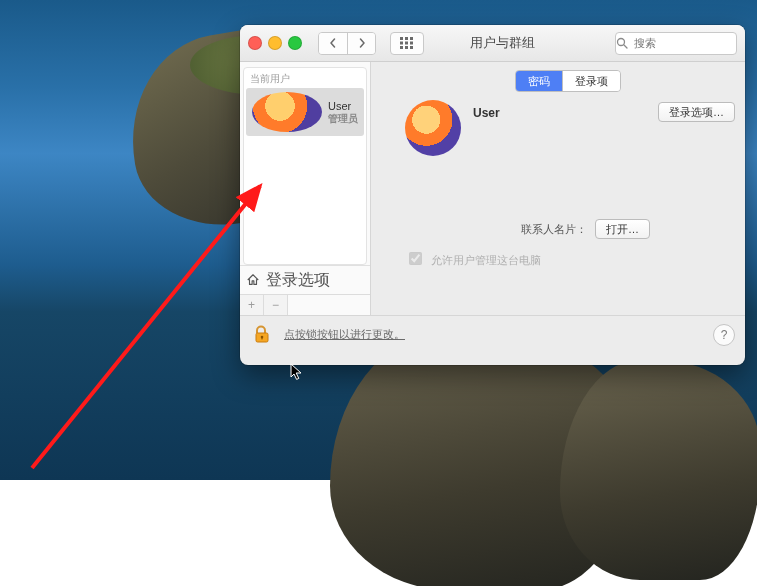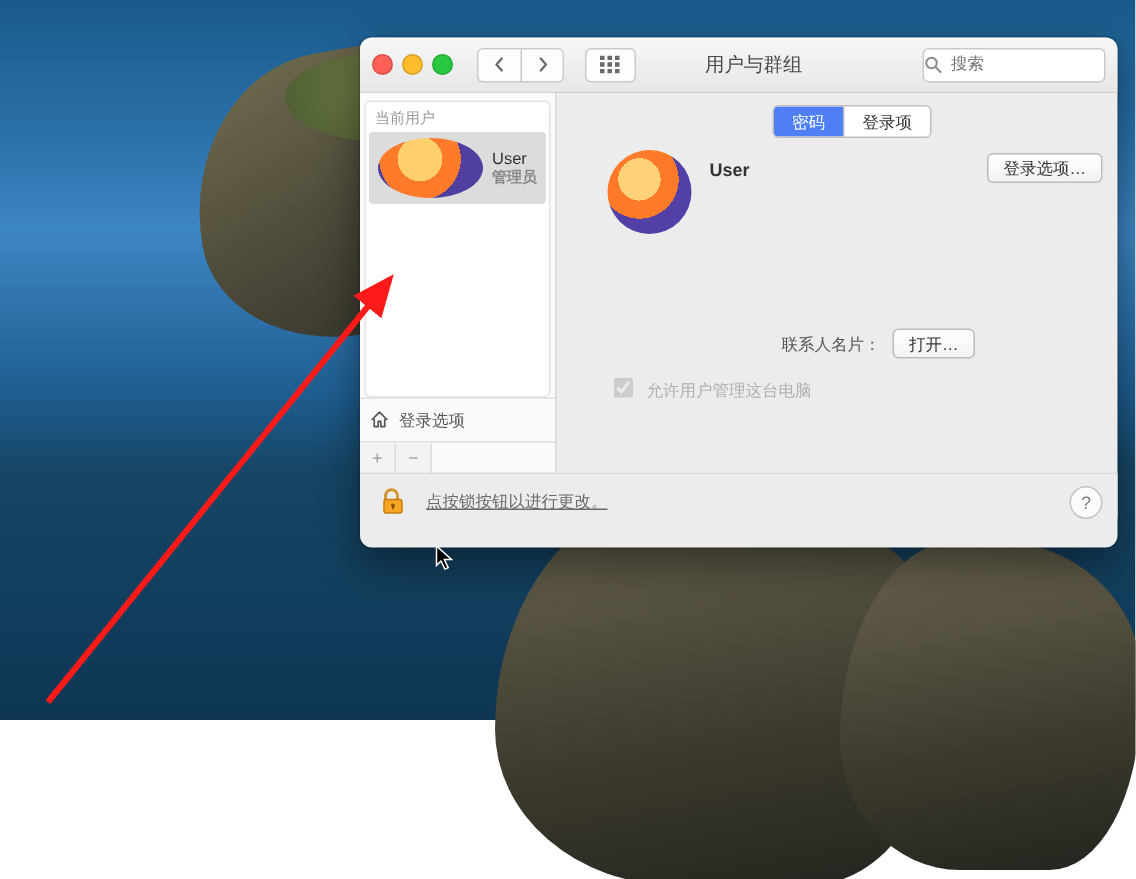--- a/index.html
+++ b/index.html
@@ -30,21 +30,21 @@
   .sidelist{flex:1;overflow:auto;margin:5px 3px 0 3px;border:1px solid #e3e3e3;border-radius:4px;background:#fff;}
   .section-label{font-size:10px;color:#9a9a9a;padding:4px 6px 2px;}
   .user-row{display:flex;align-items:center;gap:6px;padding:4px 6px;}
   .user-row.sel{background:#dcdcdc;border-radius:3px;margin:0 2px;}
   .avatar{width:24px;height:24px;border-radius:50%;flex:0 0 24px;}
   .avatar.main{background:radial-gradient(circle at 40% 35%,#ffcf6d 0 30%,#ff7b2a 30% 55%,#503ea0 55% 100%);}
   .avatar.grey{background:linear-gradient(#cfcfcf,#a7a7a7);}
   .urow-text{display:flex;flex-direction:column;line-height:1.1;}
   .urow-text .name{font-size:11px;color:#333;}
   .urow-text .role{font-size:10px;color:#8a8a8a;font-weight:bold;}
-  .login-opts{display:flex;align-items:center;gap:6px;height:28px;border-top:1px solid #e0e0e0;padding:0 6px;font-size:11px;color:#555;}
+  .login-opts{display:flex;align-items:center;gap:6px;height:28px;border-top:1px solid #e0e0e0;padding:0 6px;font-size:16px;color:#555;}
   .plusminus{display:flex;border-top:1px solid #dcdcdc;}
   .plusminus button{flex:0 0 24px;height:20px;border:none;background:#f3f3f3;color:#9c9c9c;border-right:1px solid #dcdcdc;font-size:12px;}
   .main{flex:1;padding:8px 10px 8px 12px;display:flex;flex-direction:column;}
   .seg{align-self:center;display:flex;border:1px solid #bfbfbf;border-radius:4px;overflow:hidden;margin-top:0px;margin-bottom:8px;}
   .seg button{height:20px;padding:0 12px;font-size:11px;border:none;background:#fff;color:#333;}
   .seg button.active{background:#4e7ff5;color:#fff;}
   .seg button+button{border-left:1px solid #bfbfbf;}
   .profile{display:flex;align-items:flex-start;gap:12px;}
   .big-avatar{width:56px;height:56px;border-radius:50%;background:radial-gradient(circle at 38% 35%,#ffd27a 0 28%,#ff7b2a 28% 52%,#5240a6 52% 100%);flex:0 0 56px;margin-left:4px;}
   .profile .uname{font-size:12px;font-weight:600;margin-top:6px;}

